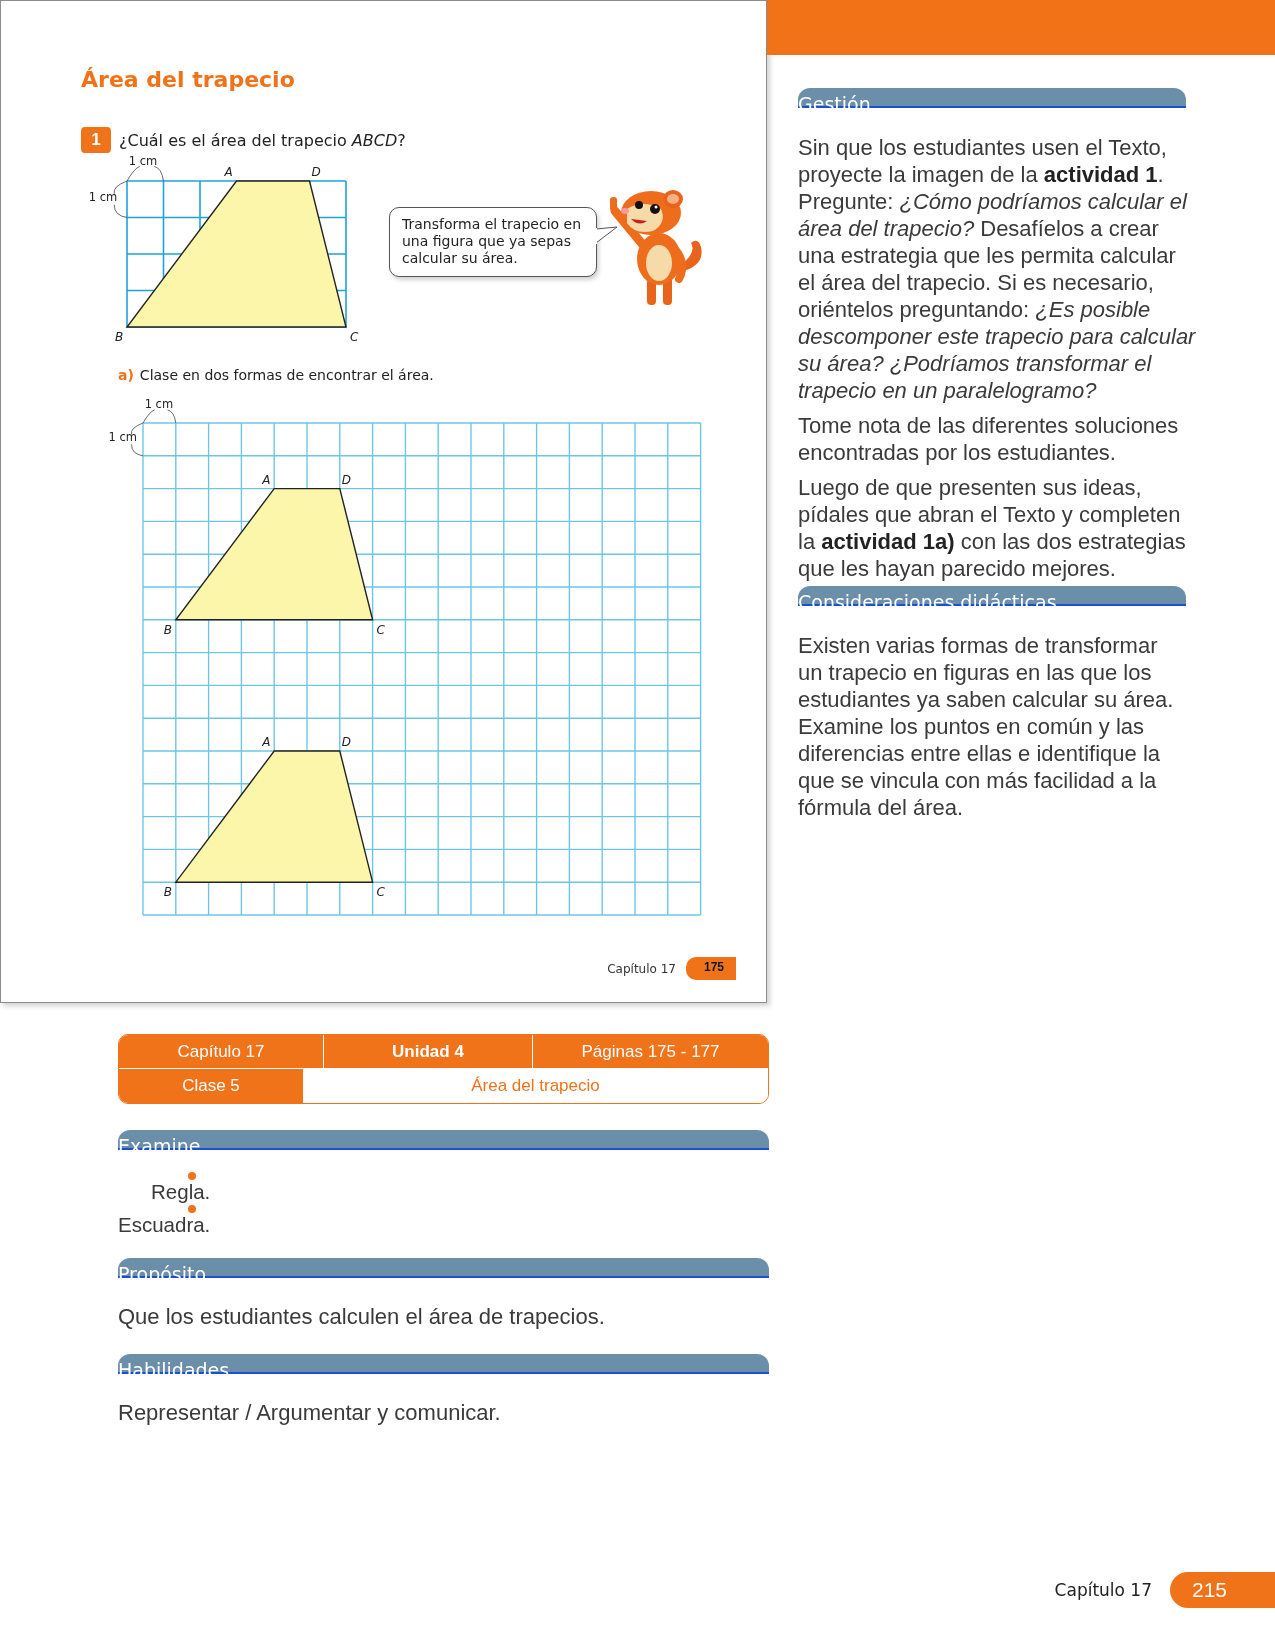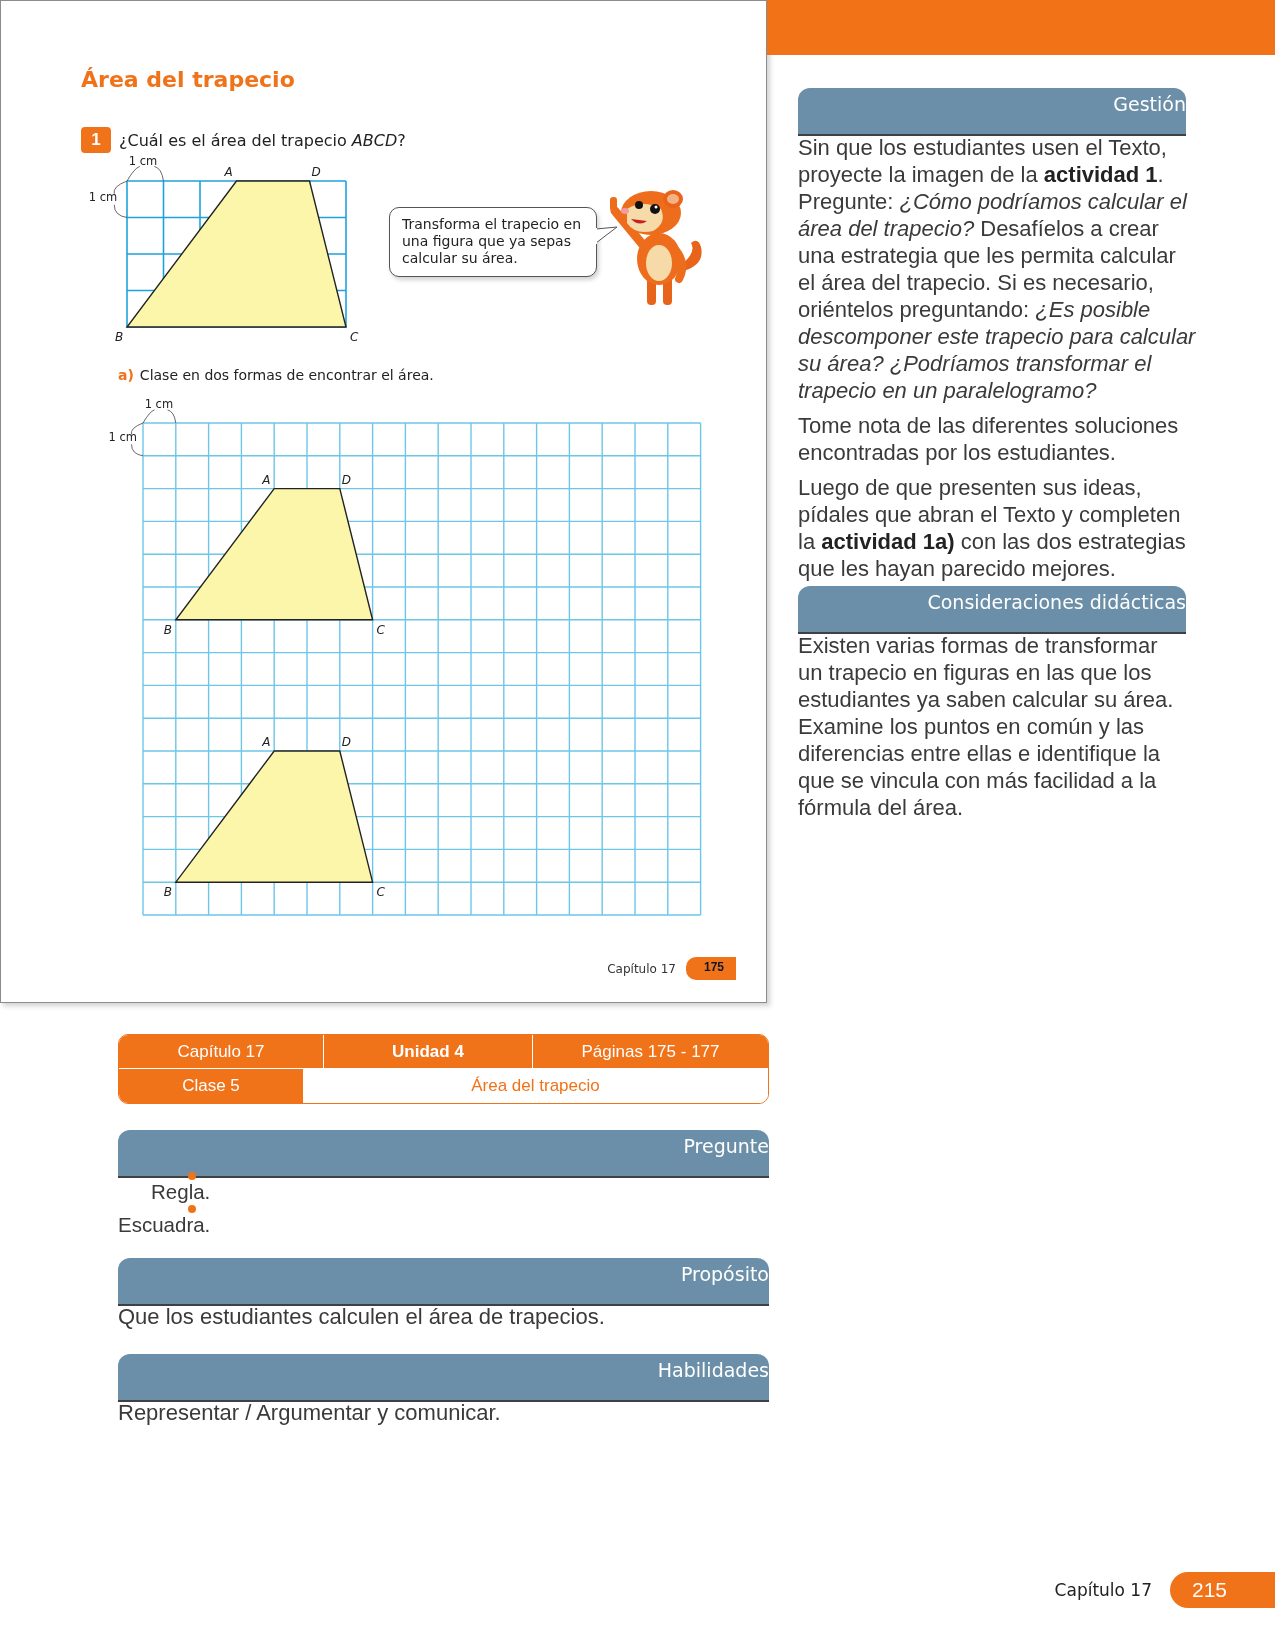--- a/index.html
+++ b/index.html
@@ -50,24 +50,24 @@
     background: #f07219; color: #0f172a; font-size: 12px; padding: 3px 12px 6px 18px;
     border-radius: 10px 0 0 10px;
     font-weight: bold;
   }
 
   
   .top-bar { position: absolute; left: 767px; top: 0; width: 508px; height: 55px; background: #f27218; }
 
   
   .sec-head {
-    position: absolute; height: 48px; background: #6b8fa8; color: #fff;
-    border-radius: 12px 12px 0 0; text-align: right;
+    position: absolute; height: 20px; background: #6b8fa8; color: #fff;
+    border-radius: 12px 12px 0 0; text-align: left;
     font-family: "DejaVu Sans", sans-serif; font-size: 19px; line-height: 32px;
-    border-bottom: 2px solid #404040;
+    border-bottom: 2px solid #1d4ed8;
   }
   .body-text { position: absolute; font-size: 22px; line-height: 27px; color: #3a3a3a; }
   .body-text b { color: #222; }
   .body-text i { font-style: italic; }
   .body-text p { margin-bottom: 8px; }
 
   
   .info-table {
     position: absolute; left: 118px; top: 1034px; width: 651px; height: 70px;
     border: 1.5px solid #f07219; border-radius: 10px; overflow: hidden;
@@ -234,21 +234,21 @@
     <div class="it-cell sep" style="width:205px;">Capítulo 17</div>
     <div class="it-cell sep bold" style="width:209px;">Unidad 4</div>
     <div class="it-cell" style="flex:1;">Páginas 175 - 177</div>
   </div>
   <div class="it-row">
     <div class="it-cell orange" style="width:184px;">Clase 5</div>
     <div class="it-cell white" style="flex:1;">Área del trapecio</div>
   </div>
 </div>
 
-<div class="sec-head" style="left:118px; top:1130px; width:651px;">Pregunte</div>
+<div class="sec-head" style="left:118px; top:1130px; width:651px;">Examine</div>
 <ul class="bullets">
   <li>
       <span class="dot"></span>
       <span>Regla.</span>
     </li>
   <li>
       <span class="dot"></span>
       <span>Escuadra.</span>
     </li>
 </ul>

